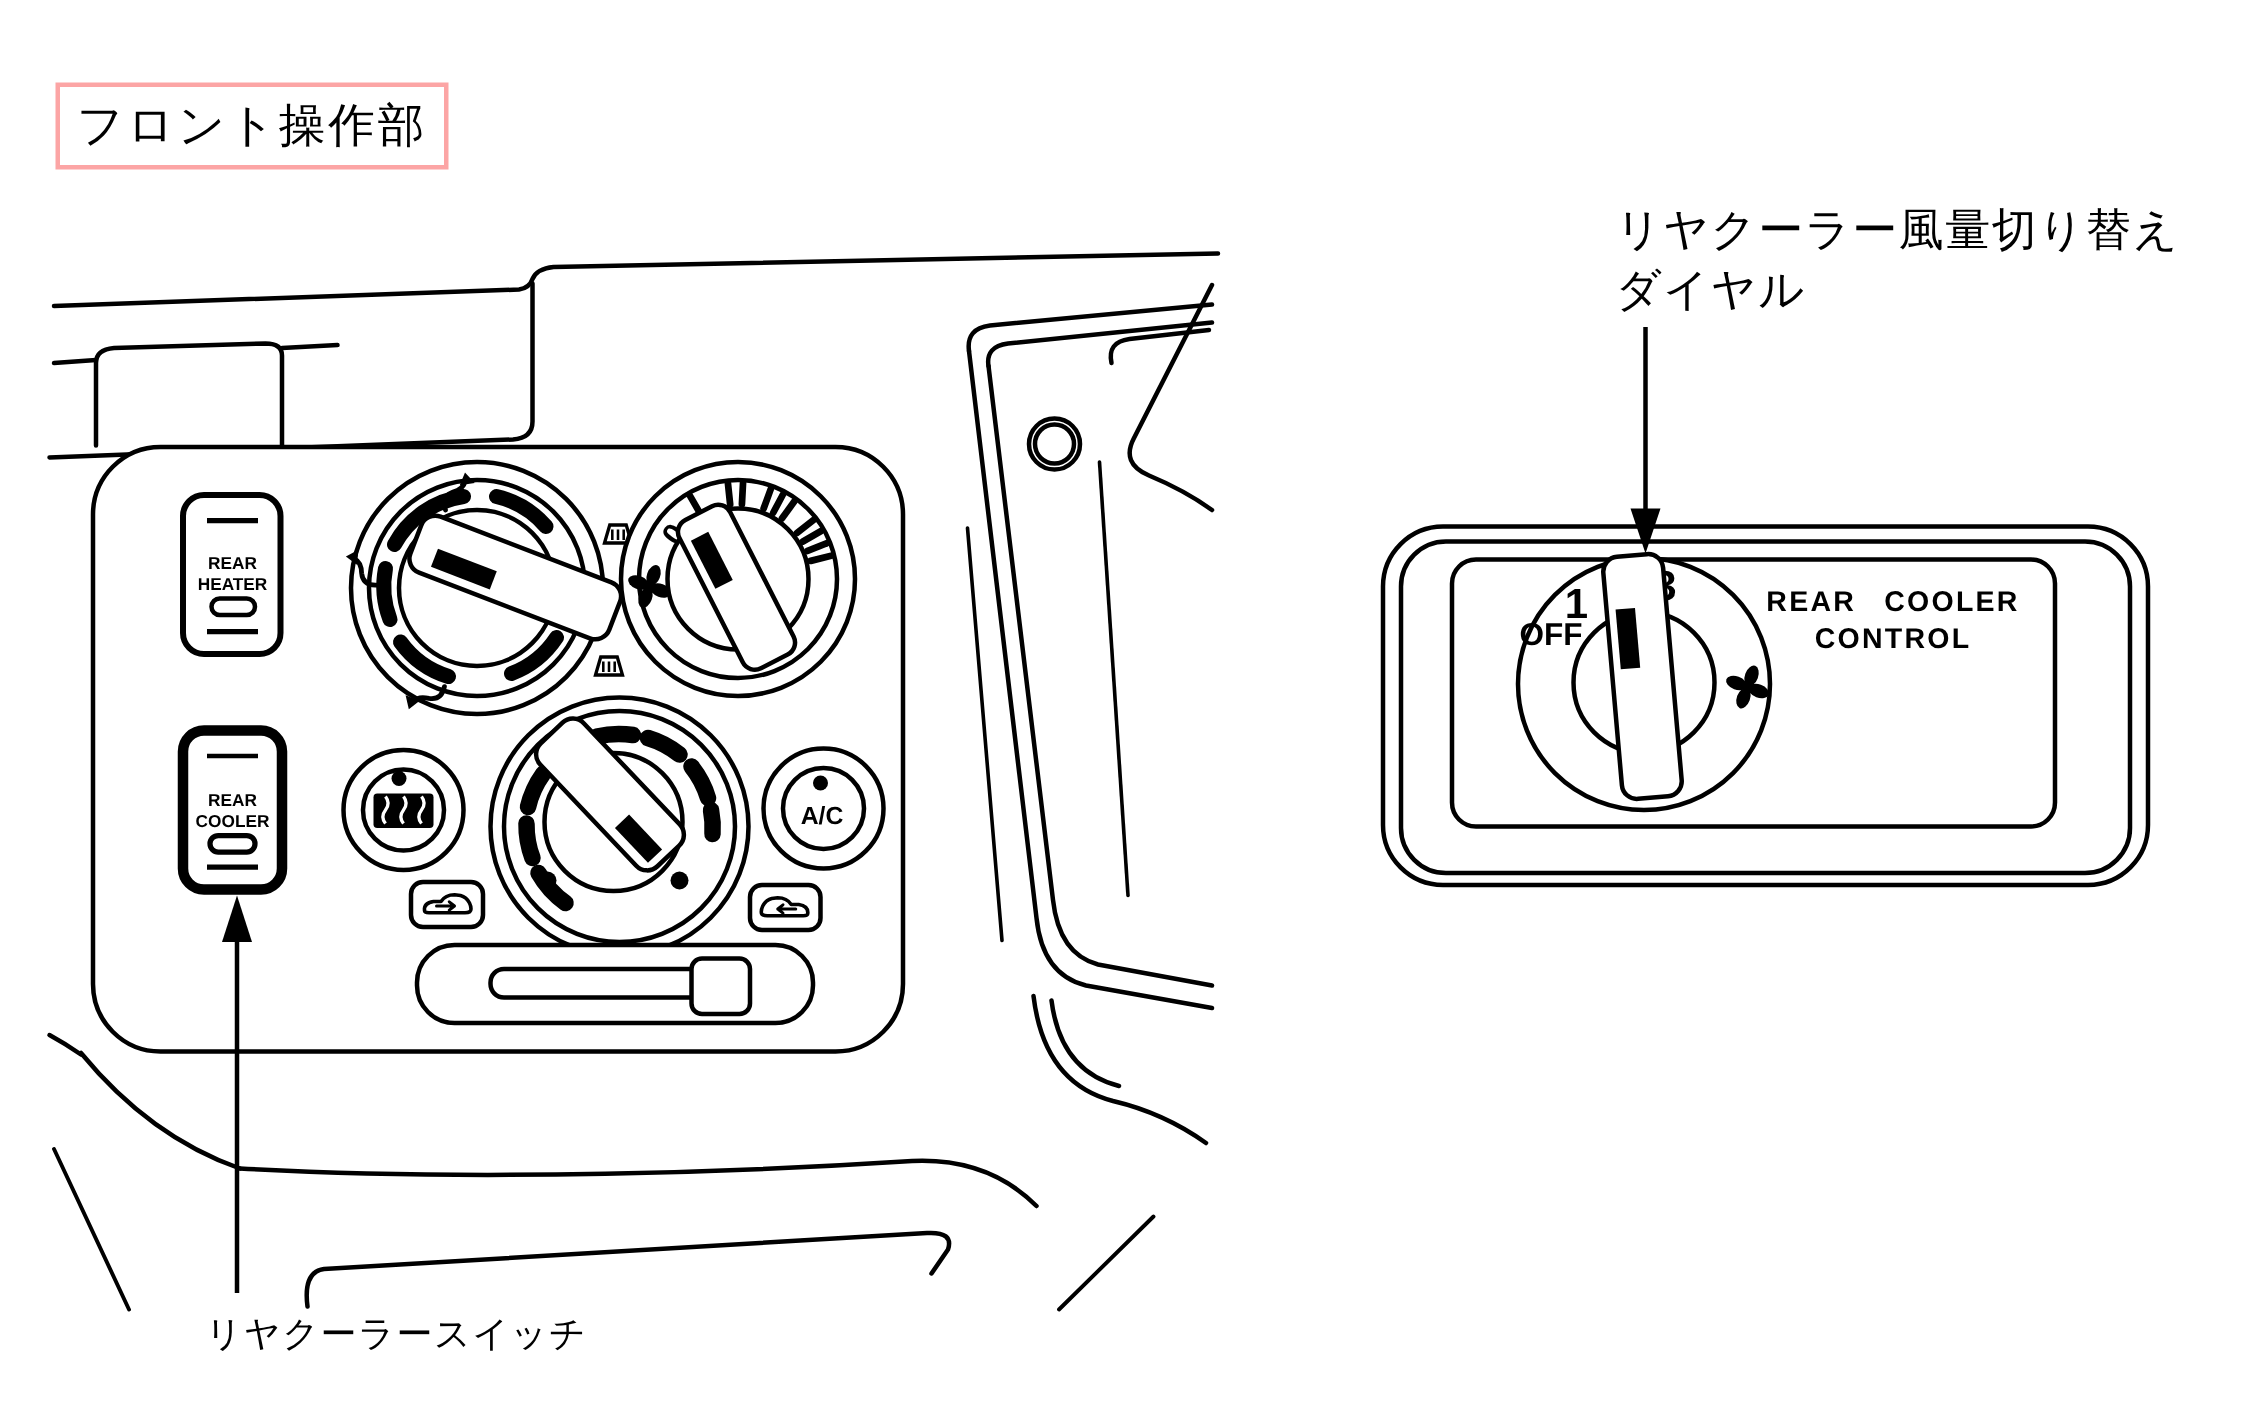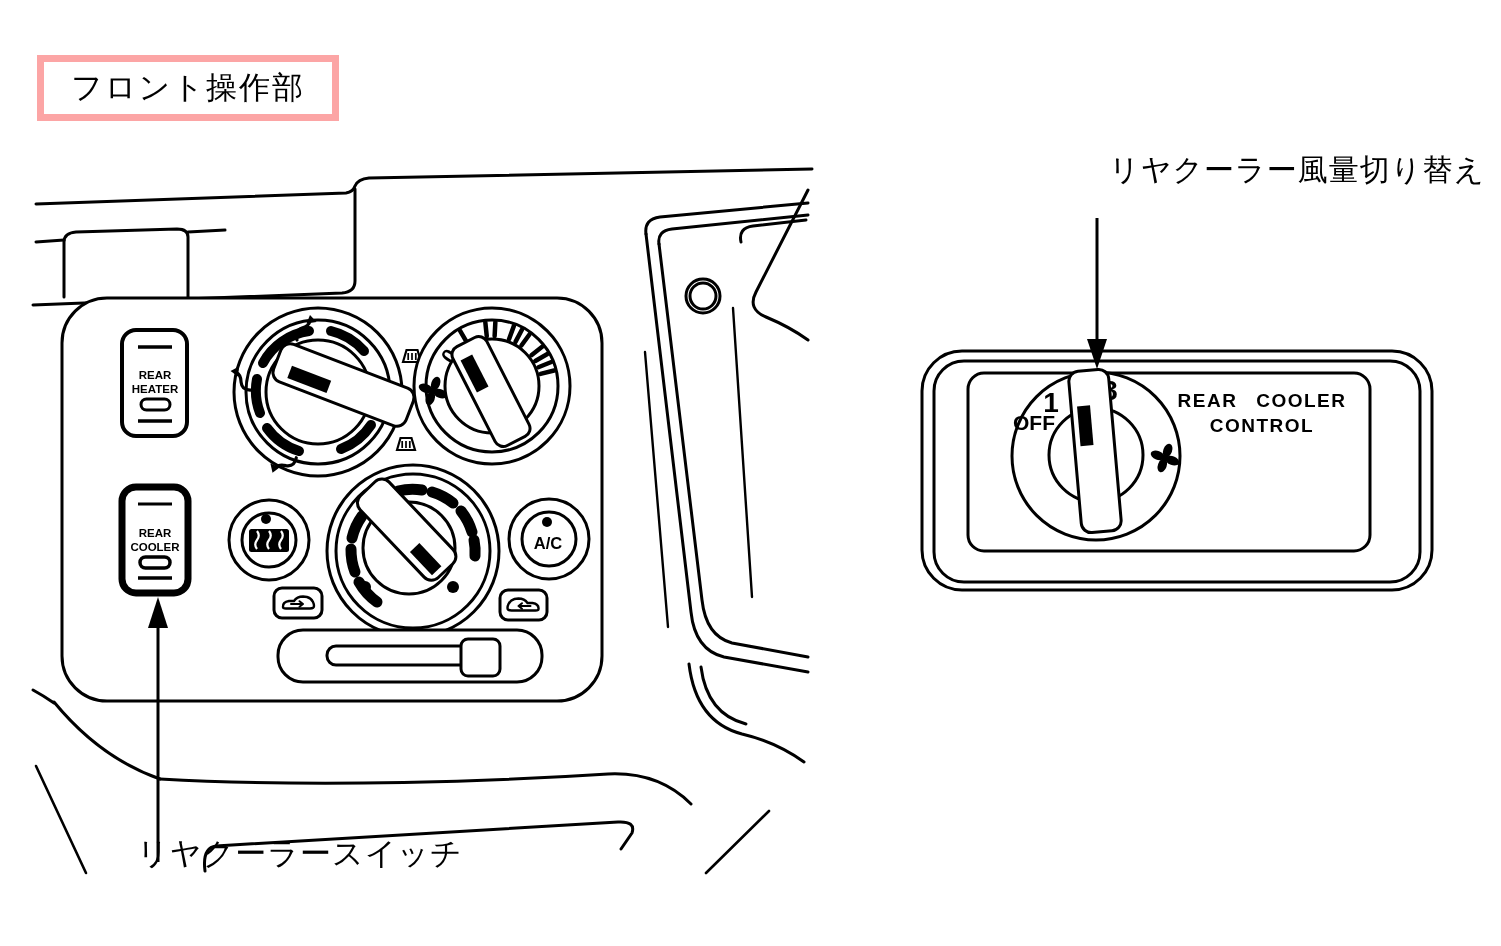--- a/index.html
+++ b/index.html
@@ -1,19 +1,19 @@
 <!DOCTYPE html>
 <html><head>
 <meta charset="utf-8">
 <style>
   html,body{margin:0;padding:0;background:#fff;}
   #canvas{position:relative;width:1501px;height:946px;background:#fff;overflow:hidden;
           font-family:"DejaVu Sans","Liberation Sans",sans-serif;color:#000;}
   #art{position:absolute;left:0;top:0;}
-  .boxlabel{position:absolute;border:7px solid #fca5a5;padding:5px 27px;font-size:31px;
+  .boxlabel{position:absolute;border:3px solid #fca5a5;padding:5px 11px;font-size:31px;
             letter-spacing:2px;background:#fff;white-space:nowrap;}
   .caption{position:absolute;font-size:30px;letter-spacing:1px;white-space:nowrap;line-height:40px;}
   svg text{font-family:"Liberation Sans","DejaVu Sans",sans-serif;}
 </style>
 </head>
 <body>
 
 <div id="canvas">
 
 <svg id="art" width="1501" height="946" viewBox="0 0 1501 946" xmlns="http://www.w3.org/2000/svg">
@@ -225,19 +225,20 @@
   <text x="1262" y="432" font-size="19" font-weight="bold" text-anchor="middle" letter-spacing="1.5">CONTROL</text>
 
   <g>
     <line x1="1097" y1="218" x2="1097" y2="342" stroke="#000" stroke-width="3"></line>
     <polygon points="1097,369 1087,339 1107,339" fill="#000"></polygon>
   </g>
 </svg>
 
 <div class="boxlabel" style="left:37px;top:55px;">フロント操作部</div>
 
-<div class="caption" style="left:1077px;top:150px;margin-left:32px;">
+<div class="caption" style="left:1077px;top:134px;">
   <div>リヤクーラー風量切り替え</div>
+  <div>ダイヤル</div>
 </div>
 
-<div class="caption" style="left:137px;top:833px;font-size:31px;">リヤクーラースイッチ</div>
+<div class="caption" style="left:137px;top:869px;font-size:24px;">リヤクーラースイッチ</div>
 
 </div>
 
 </body></html>

